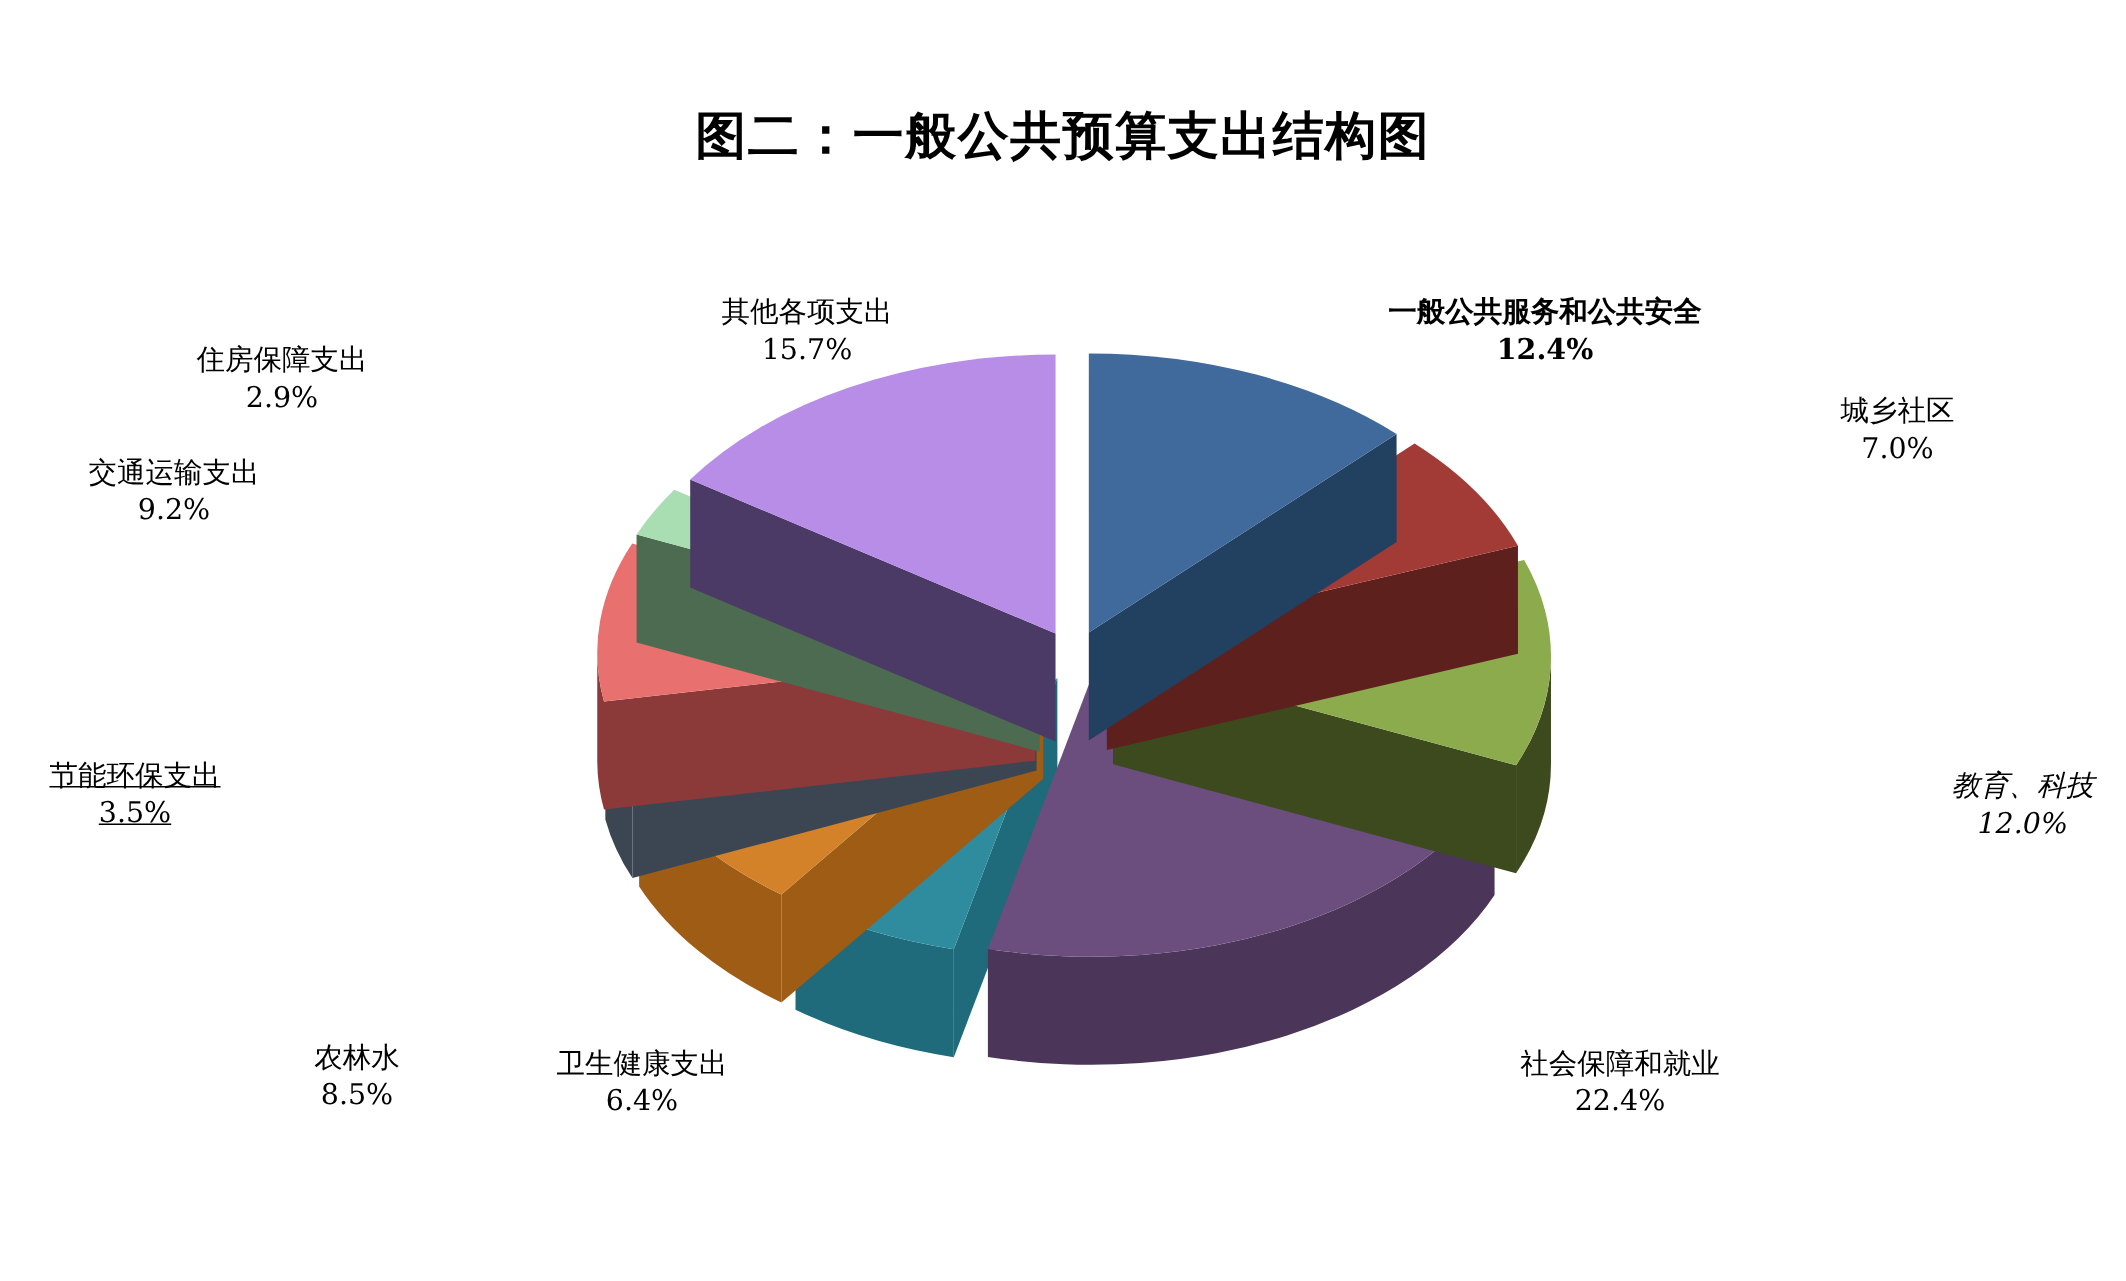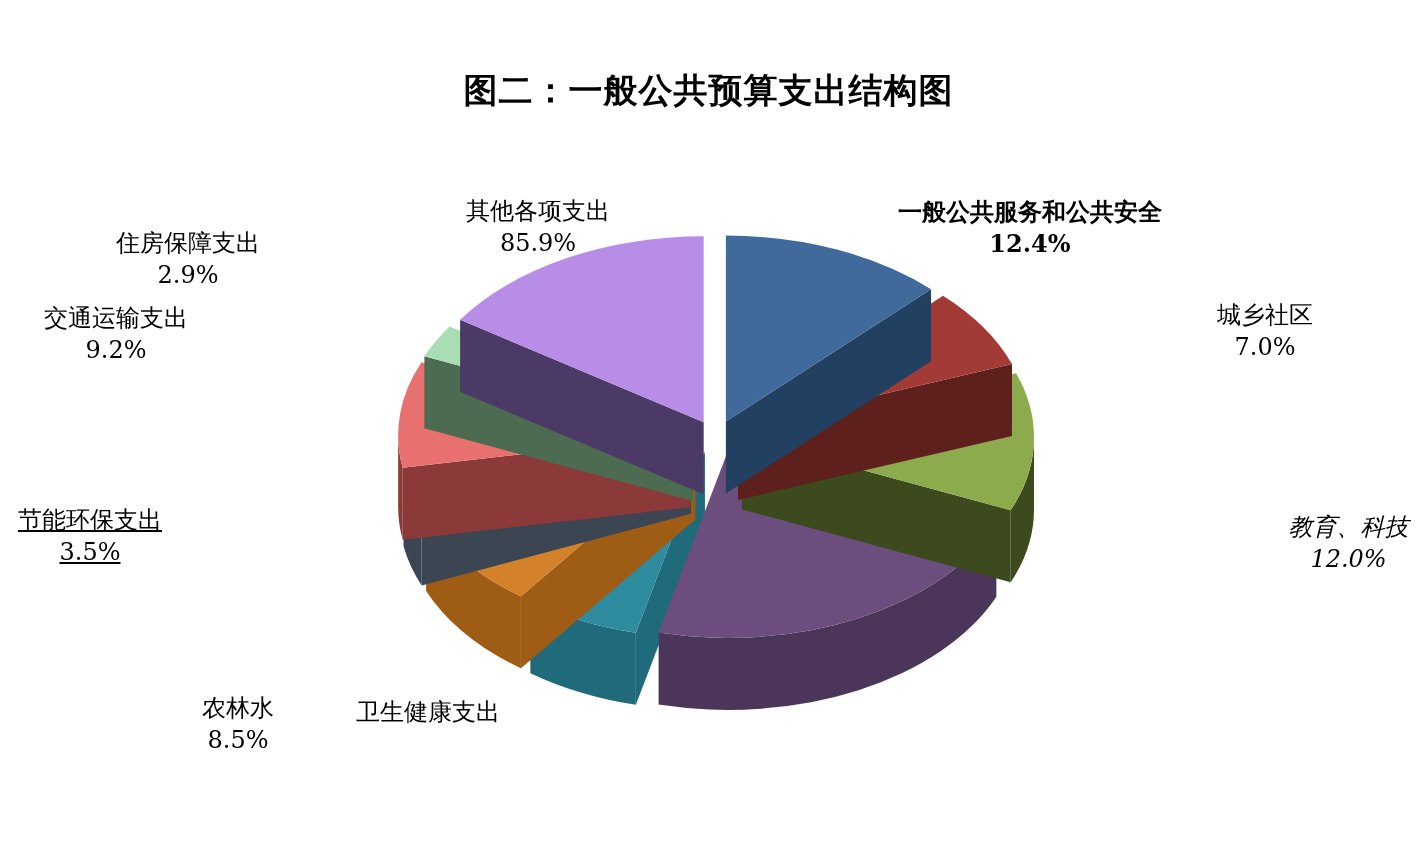--- a/index.html
+++ b/index.html
@@ -36,21 +36,21 @@
   }
   #pie-svg {
     position: absolute;
     left: 0;
     top: 0;
   }
   .slice-label {
     position: absolute;
     text-align: center;
     font-family: "DejaVu Serif", "Liberation Serif", serif;
-    font-size: 24px;
+    font-size: 19px;
     color: #000000;
     line-height: 1.32;
     white-space: nowrap;
   }
   .slice-label .lbl-name { display: block; }
   .slice-label .lbl-pct  { display: block; }
 </style>
 </head>
 <body>
 
@@ -106,33 +106,38 @@
           <path d="M 725.87 421.61 L 725.87 235.61 A 292 186 0 0 1 931.05 289.26 Z" fill="#40699C"></path>
         </g>
       </g>
   </svg>
 
   <div class="slice-label" style="left: 880px; top: 196px; width: 300px; font-weight: bold;">
     <span class="lbl-name">一般公共服务和公共安全</span>
     <span class="lbl-pct">12.4%</span>
   </div>
 
-  <div class="slice-label" style="left: 1175px; top: 262px; width: 180px; margin-top: 38px;">
+  <div class="slice-label" style="left: 1175px; top: 262px; width: 180px;">
     <span class="lbl-name">城乡社区</span>
     <span class="lbl-pct">7.0%</span>
   </div>
 
   <div class="slice-label" style="left: 1280px; top: 512px; width: 137px; font-style: italic;">
     <span class="lbl-name">教育、科技</span>
     <span class="lbl-pct">12.0%</span>
   </div>
 
+  <div class="slice-label" style="left: 955px; top: 697px; width: 250px;">
+    <span class="lbl-name">社会保障和就业</span>
+    <span class="lbl-pct">22.4%</span>
+  </div>
 
   <div class="slice-label" style="left: 318px; top: 697px; width: 220px;">
     <span class="lbl-name">卫生健康支出</span>
+    <span class="lbl-pct">6.4%</span>
   </div>
 
   <div class="slice-label" style="left: 148px; top: 693px; width: 180px;">
     <span class="lbl-name">农林水</span>
     <span class="lbl-pct">8.5%</span>
   </div>
 
   <div class="slice-label" style="left: 0px; top: 505px; width: 180px; text-decoration: underline;">
     <span class="lbl-name">节能环保支出</span>
     <span class="lbl-pct">3.5%</span>
@@ -143,16 +148,16 @@
     <span class="lbl-pct">9.2%</span>
   </div>
 
   <div class="slice-label" style="left: 88px; top: 228px; width: 200px; text-align: center;">
     <span class="lbl-name">住房保障支出</span>
     <span class="lbl-pct">2.9%</span>
   </div>
 
   <div class="slice-label" style="left: 438px; top: 196px; width: 200px;">
     <span class="lbl-name">其他各项支出</span>
-    <span class="lbl-pct">85.9%</span>
+    <span class="lbl-pct">15.7%</span>
   </div>
 
 </div>
 
 </body></html>

